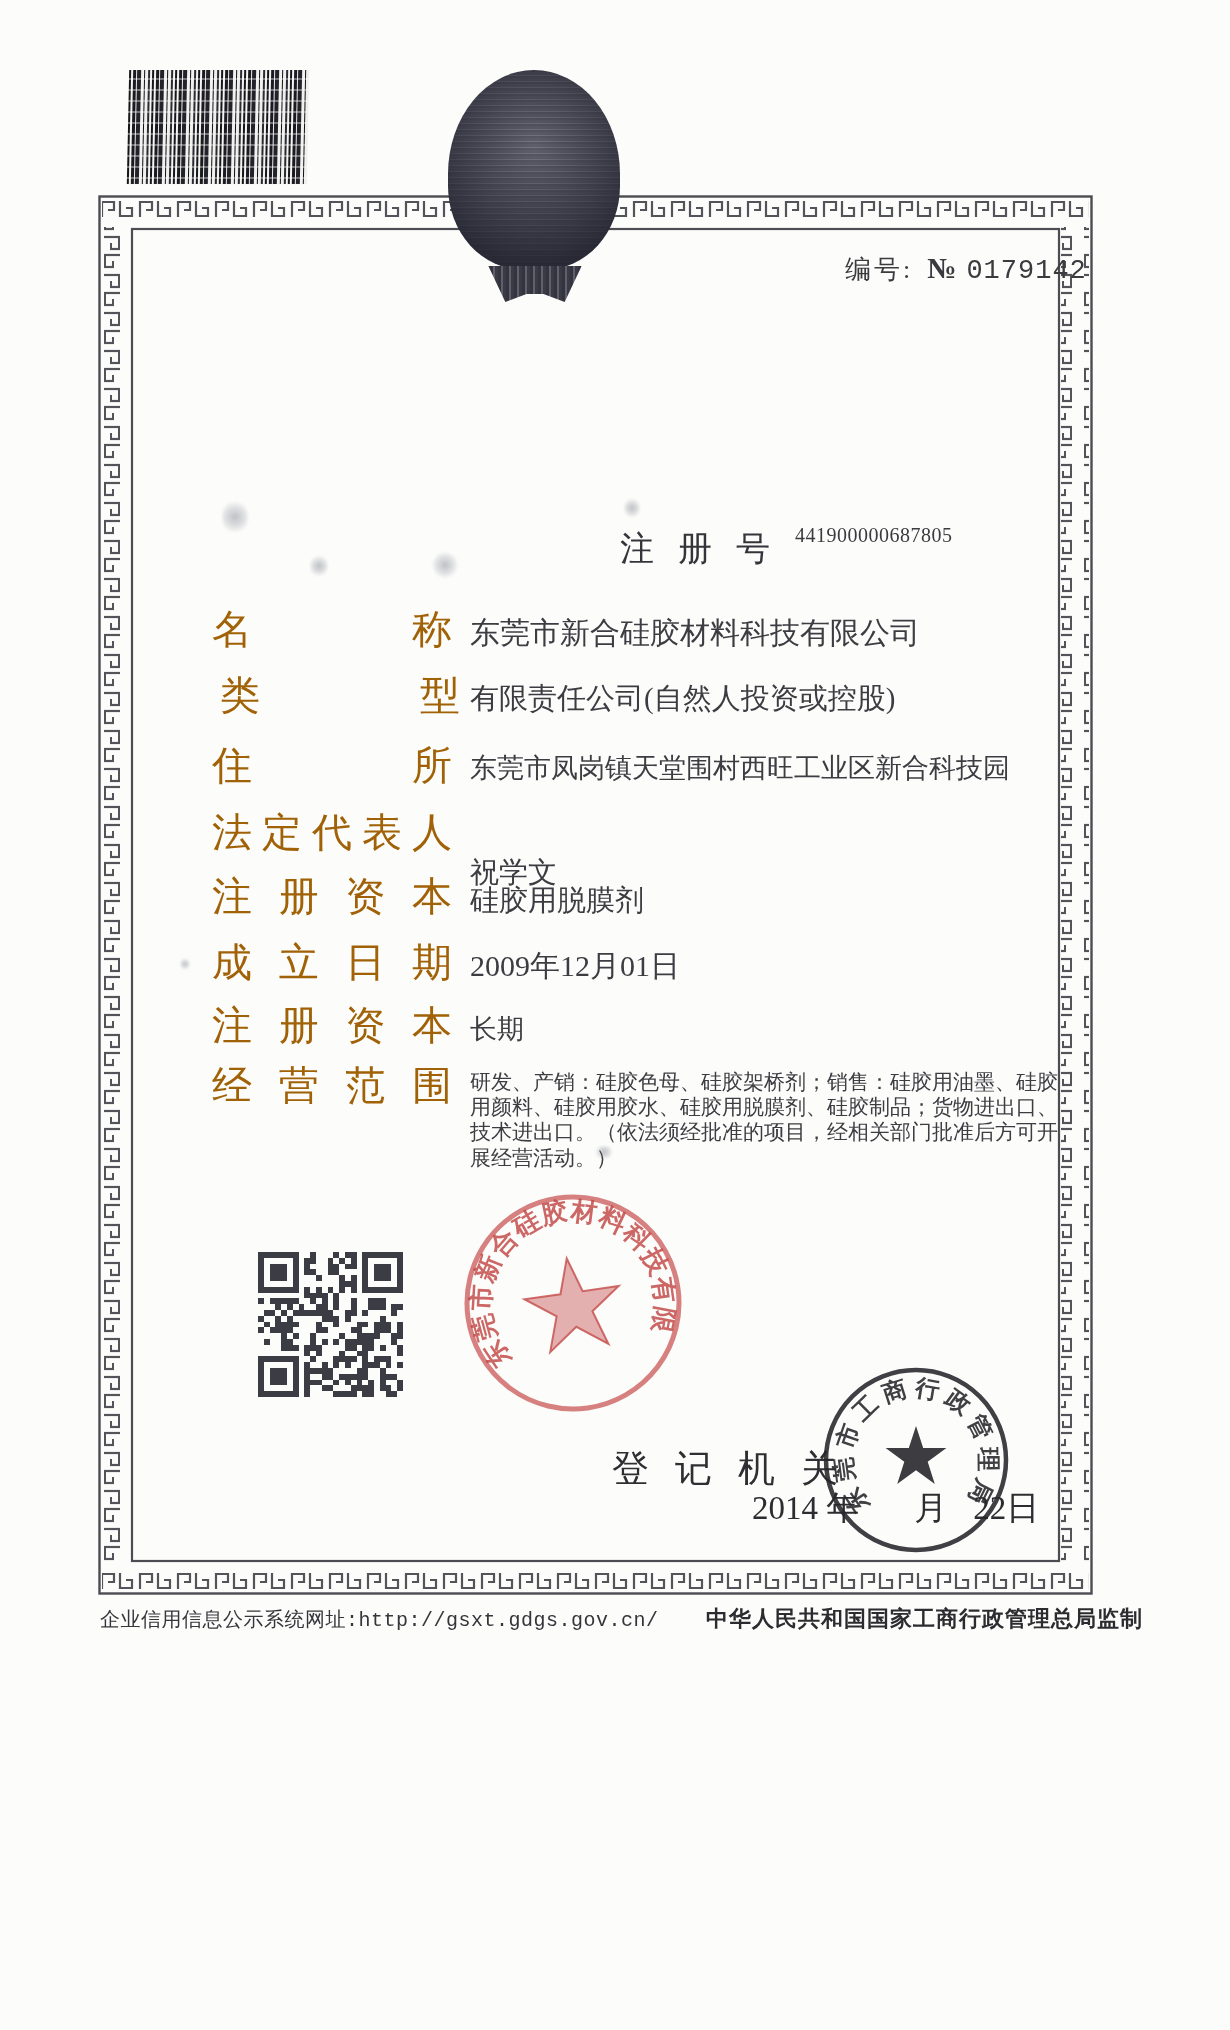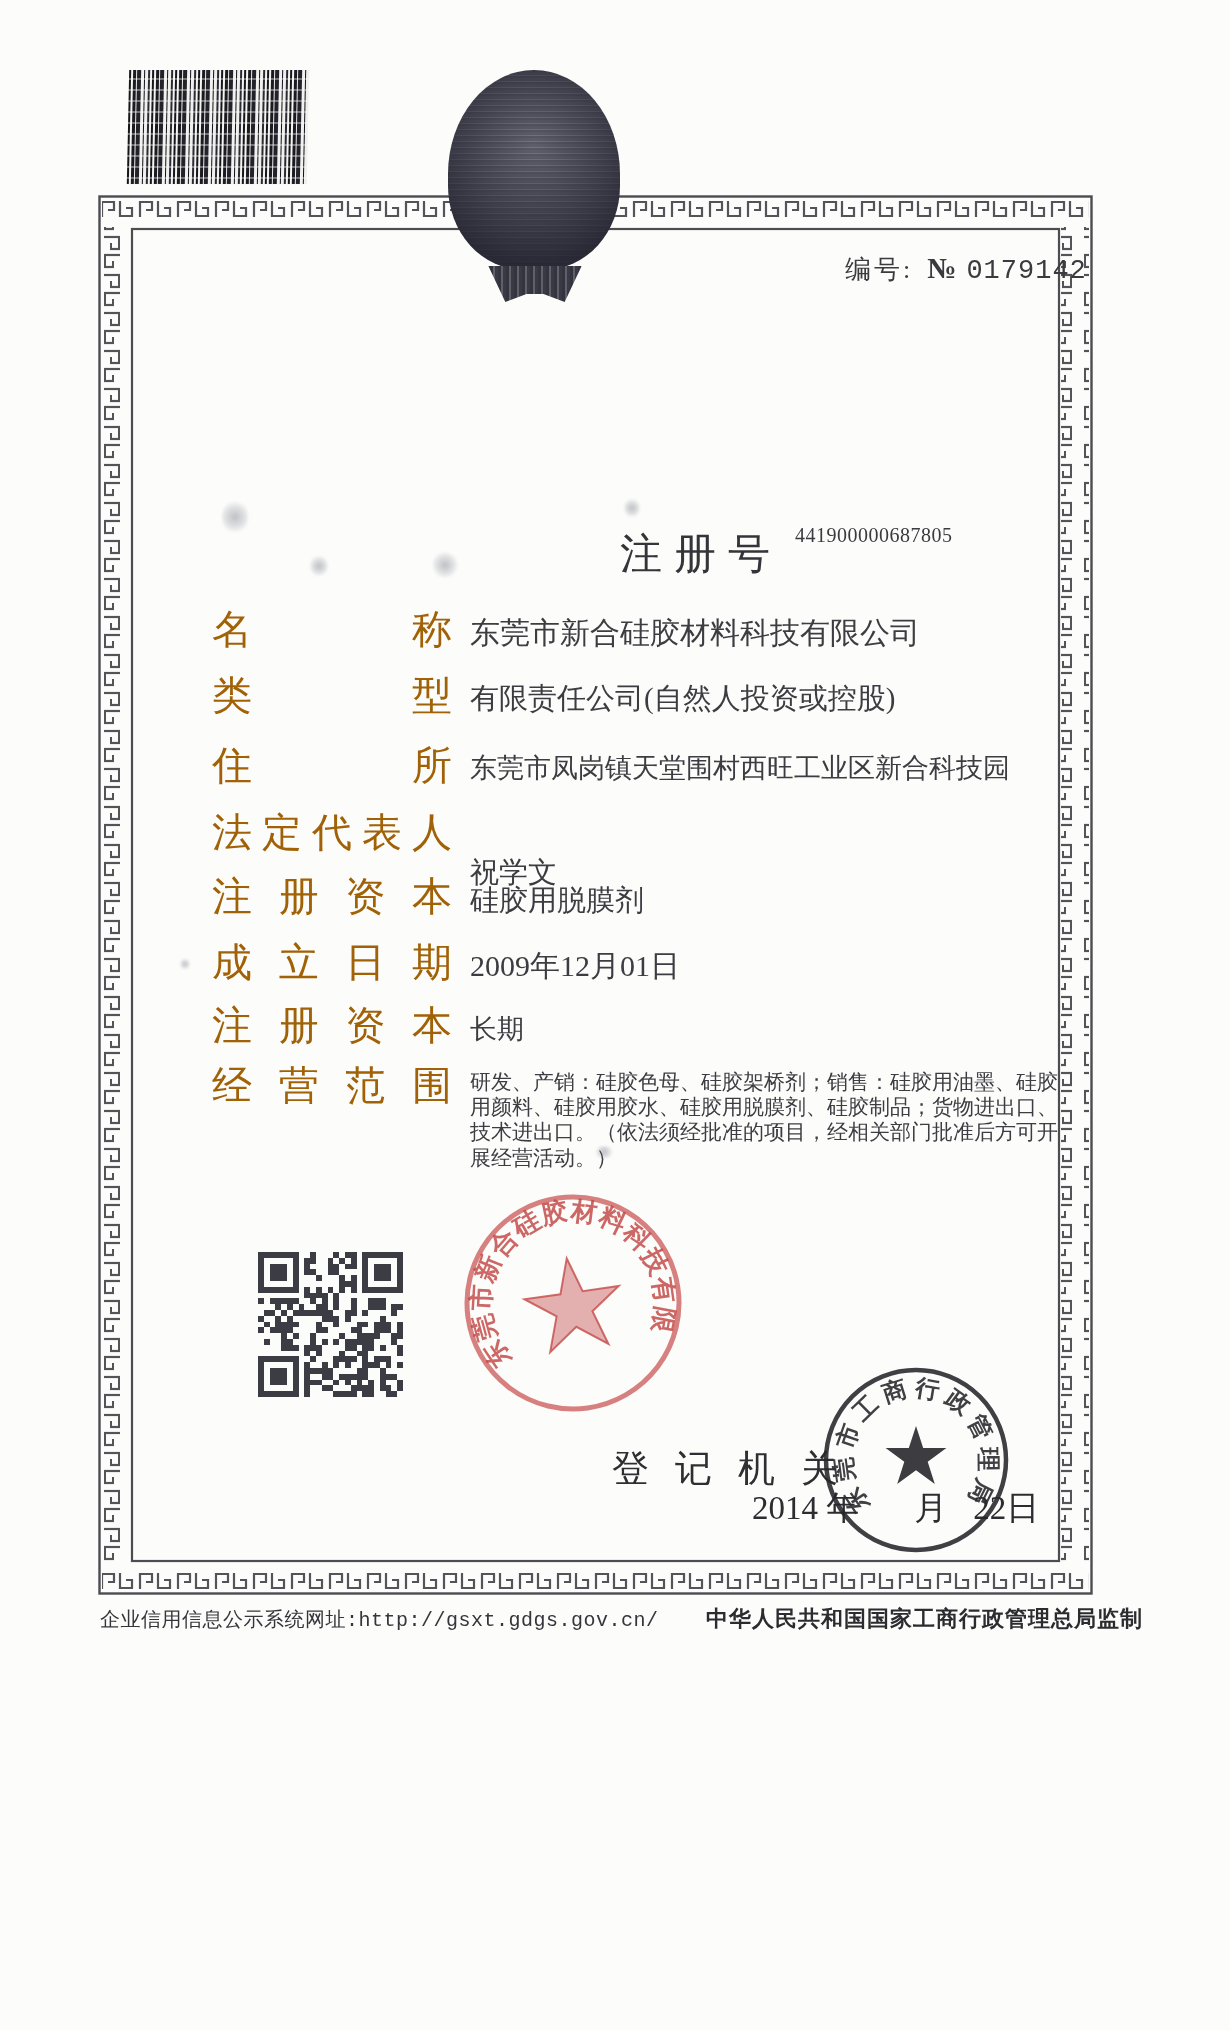--- a/index.html
+++ b/index.html
@@ -37,21 +37,21 @@
   .serial .lbl{font-size:26px;letter-spacing:3px;}
   .serial .nosign{font-size:29px;font-weight:bold;margin-left:14px;}
   .serial .num{font-family:"Liberation Mono","DejaVu Sans Mono",monospace;font-size:27px;margin-left:10px;letter-spacing:1px;}
 
   
   .title{left:240px;top:338px;width:760px;font-family:"Liberation Sans","DejaVu Sans",sans-serif;
     font-weight:900;font-size:142px;letter-spacing:42px;color:#28282d;white-space:nowrap;
     text-shadow:0 0 1px rgba(70,70,80,.6);}
 
   
-  .regno-label{left:620px;top:526px;width:150px;font-size:42px;color:#34343a;
+  .regno-label{left:620px;top:526px;width:150px;font-size:34px;color:#34343a;
     text-align:justify;text-align-last:justify;}
   .regno-value{left:795px;top:524px;font-size:20px;letter-spacing:.5px;color:#3a3a40;}
 
   
   .row{left:0;top:0;width:1230px;height:0;}
   .row .flabel{position:absolute;left:212px;width:240px;font-size:40px;color:#a16207;
     text-align:justify;text-align-last:justify;line-height:1;}
   .row .fvalue{position:absolute;left:470px;color:#3c3c42;line-height:1.2;white-space:nowrap;}
   .scope-val{white-space:normal !important;width:588px;text-align:justify;line-height:1.38;}
 
@@ -109,21 +109,21 @@
 
 
   <div class="abs regno-label">注册号</div>
   <div class="abs regno-value">441900000687805</div>
 
   <div class="abs row">
     <div class="flabel" style="top:610px;">名称</div>
     <div class="fvalue" style="top:615px;font-size:30px;">东莞市新合硅胶材料科技有限公司</div>
   </div>
   <div class="abs row">
-    <div class="flabel" style="top:676px;">类型</div>
+    <div class="flabel" style="top:676px;margin-left:8px;">类型</div>
     <div class="fvalue" style="top:681px;font-size:29px;">有限责任公司(自然人投资或控股)</div>
   </div>
   <div class="abs row">
     <div class="flabel" style="top:746px;">住所</div>
     <div class="fvalue" style="top:752px;font-size:27px;">东莞市凤岗镇天堂围村西旺工业区新合科技园</div>
   </div>
   <div class="abs row">
     <div class="flabel" style="top:813px;">法定代表人</div>
     <div class="fvalue" style="top:819px;font-size:29px;margin-top:36px;">祝学文</div>
   </div>

